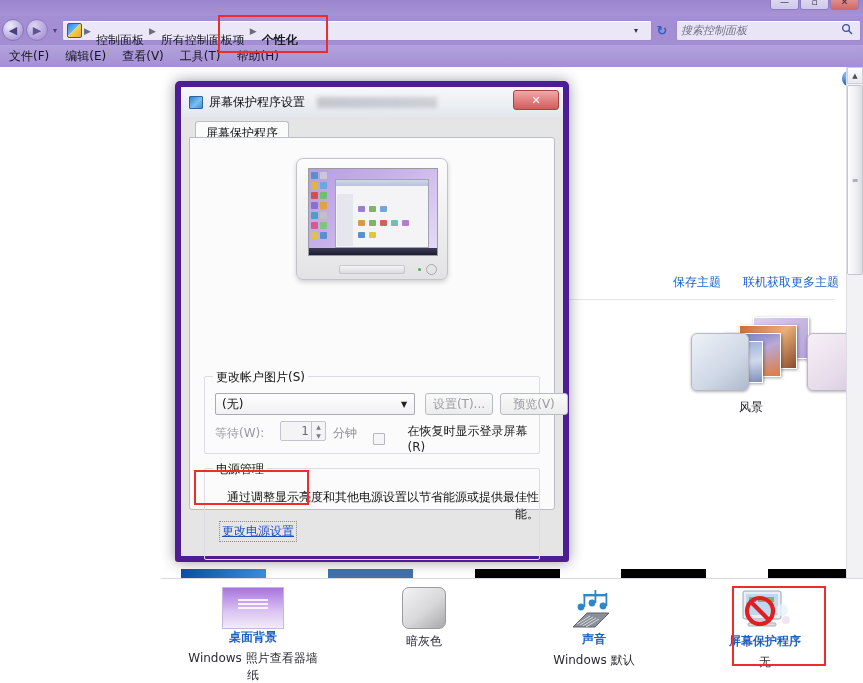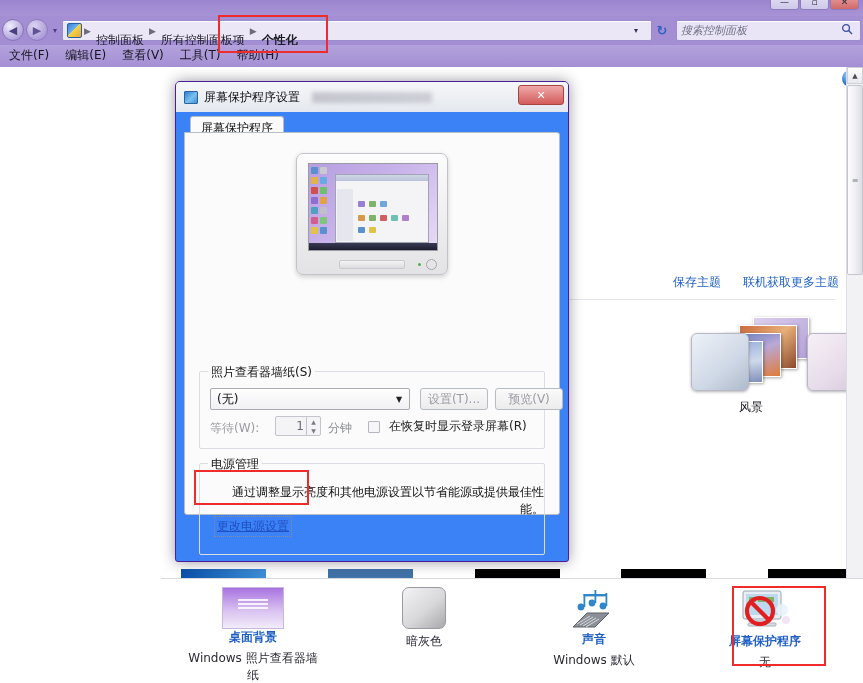--- a/index.html
+++ b/index.html
@@ -81,21 +81,21 @@
     font-family:"DejaVu Sans","Liberation Sans",sans-serif;
     font-size:11px; font-style:italic; color:#6f6f84; width:160px;
   }
   #search-input::placeholder { color:#6f6f84; font-style:italic; }
   #search-icon { color:#3b4fa0; font-size:12px; }
 
   
   #menubar {
     position:absolute; left:0; top:45px; width:863px; height:22px;
     background:linear-gradient(to bottom,#b3a2dd,#a48fd3);
-    display:flex; padding-left:2px; gap:2px;
+    display:flex; align-items:center; padding-left:2px; gap:2px;
   }
   .menu-item {
     padding:2px 7px; font-size:12px; color:#16161e; white-space:nowrap;
   }
 
   
   #content {
     position:absolute; left:0; top:67px; width:863px; height:616px;
     background:#fff;
   }
@@ -189,22 +189,22 @@
     position:absolute; left:0; top:18px; width:16px; height:190px;
     background:linear-gradient(to right,#fdfdfe,#eeeef3 55%,#dcdce4);
     border:1px solid #c6c6d2; border-radius:2px;
     display:flex; align-items:center; justify-content:center;
     font-size:8px; color:#7a7a88; letter-spacing:0; line-height:3px;
   }
 
   
   #dialog {
     position:absolute; left:175px; top:81px; width:394px; height:481px;
-    background:#3b82f6;
-    border:1px solid #4c1d95;
+    background:#e5e5e5;
+    border:6px solid #4c1d95;
     border-radius:5px 5px 3px 3px;
     box-shadow:0 0 14px rgba(30,30,50,.45);
   }
   #dlg-titlebar {
     position:absolute; left:0; top:0; width:100%; height:30px;
     background:linear-gradient(to bottom,#f6f7f9,#e4e8ee);
     border-radius:4px 4px 0 0;
     display:flex; align-items:center; padding-left:8px; gap:6px;
   }
   #dlg-icon {
@@ -311,21 +311,21 @@
     background:#f4f4f6; border:1px solid #c4c4cc; border-radius:2px;
     display:flex; align-items:center; justify-content:flex-end;
     padding-right:16px; font-size:12px; color:#6a6a74;
   }
   #spin-btns {
     position:absolute; right:0; top:0; width:14px; height:100%;
     display:flex; flex-direction:column;
   }
   .spin-b { flex:1; border-left:1px solid #c4c4cc; display:flex; align-items:center; justify-content:center; font-size:6px; color:#7a7a84; }
   #wait-unit { position:absolute; left:128px; top:48px; font-size:12px; color:#8d8d96; }
-  #resume-check { position:absolute; left:168px; top:46px; display:flex; align-items:center; gap:9px; }
+  #resume-check { position:absolute; left:168px; top:46px; display:flex; align-items:center; gap:23px; }
   .chk-box { width:12px; height:12px; border:1px solid #b7b7c0; background:#f6f6f8; border-radius:1px; }
   #resume-label { font-size:12px; color:#222; }
   #power-desc { position:absolute; left:12px; top:20px; font-size:12px; color:#111;text-align:right; }
   #power-link {
     position:absolute; left:14px; top:52px; font-size:12px; color:#1f4fc0;
     text-decoration:underline; border:1px dotted #8a8a96; padding:1px 2px;
   }
   #dlg-buttons {
     position:absolute; right:10px; bottom:14px; display:flex; gap:8px;
   }
@@ -555,21 +555,21 @@
           <span class="mini-ico" style="left:33px;top:52px;background:#e0c44a;"></span>
         </div>
         <div id="mini-taskbar"></div>
       </div>
       <div id="monitor-stand"></div>
       <div id="mon-led"></div>
       <div id="mon-power"></div>
     </div>
 
     <div class="groupbox" id="gb-saver">
-      <span class="group-legend">照片查看器墙纸(S)</span>
+      <span class="group-legend">更改帐户图片(S)</span>
 
       <div id="saver-select">
         <span>(无)</span>
         <span id="saver-arrow">▼</span>
       </div>
 
       <div class="dlg-btn disabled" id="btn-settings">设置(T)...</div>
       <div class="dlg-btn disabled" id="btn-preview">预览(V)</div>
 
       <span id="wait-label">等待(W):</span>

